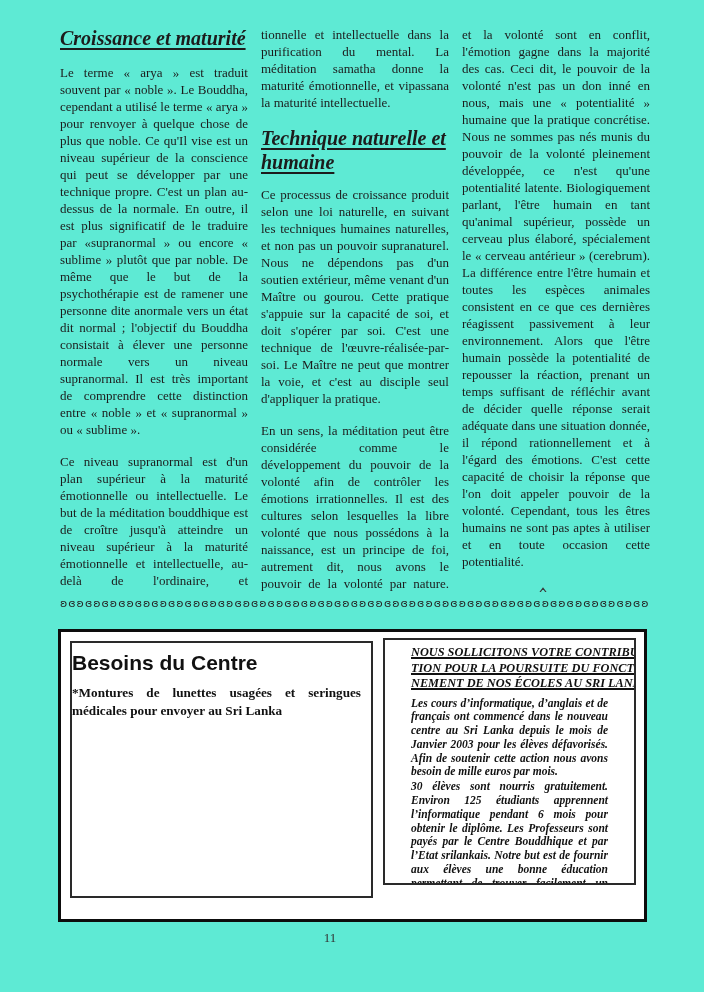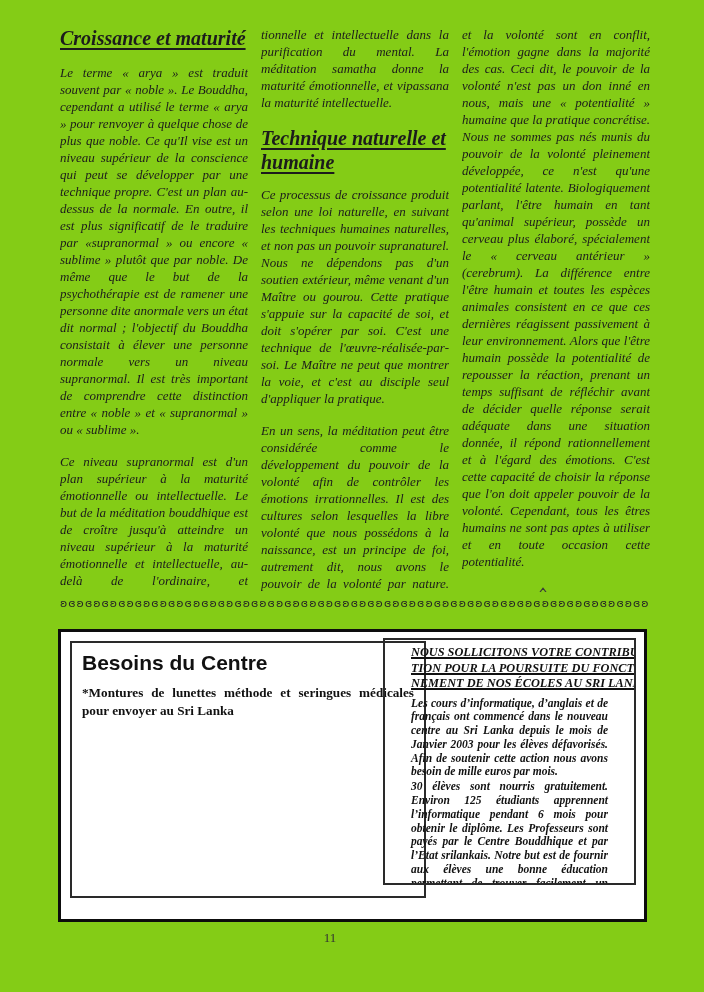--- a/index.html
+++ b/index.html
@@ -1,30 +1,29 @@
 <!DOCTYPE html>
 <html><head>
 <meta charset="utf-8">
 <style>
   html,body{margin:0;padding:0;background:#e8e8e8;}
   .page{
-    position:relative;width:704px;height:992px;background:#84cc16;
+    position:relative;width:704px;height:992px;background:#5eead4;
     font-family:"Liberation Serif", serif;color:#1c1c1c;overflow:hidden;
     margin:0 auto;
   }
   
   .columns{
     position:absolute;top:26px;left:60px;width:590px;
     display:flex;gap:13px;
   }
   .col{flex:1 1 0;max-height:566px;overflow:hidden;}
   .col p{
     margin:0 0 15px 0;font-size:13px;line-height:17px;
     text-align:justify;
-    font-style:italic;
   }
   .colhead{
     font-size:20px;font-weight:bold;font-style:italic;
     margin:0 0 14px 0;line-height:24px;
     text-decoration:underline;text-decoration-thickness:2px;text-underline-offset:3px;
   }
   .colhead.mid{margin-bottom:12px;}
   
   .wheel-wrap{width:100%;text-align:center;margin-top:16px;}
   .wheel-wrap svg{display:inline-block;margin-right:26px;}
@@ -33,22 +32,22 @@
     position:absolute;top:597px;left:60px;width:588px;height:17px;
     overflow:hidden;white-space:nowrap;
     font-family:"DejaVu Sans", sans-serif;font-size:11px;letter-spacing:1px;color:#252525;
   }
   
   .bottom-box{
     position:absolute;top:629px;left:58px;width:589px;height:293px;
     border:3px solid #0d0d0d;box-sizing:border-box;background:#fff;
   }
   .needs-box{
-    position:absolute;left:9px;top:9px;width:356px;height:257px;
-    border:2px solid #2a2a2a;box-sizing:border-box;padding:5px 10px 4px 10px;overflow:hidden;
+    position:absolute;left:9px;top:9px;width:303px;height:257px;
+    border:2px solid #2a2a2a;box-sizing:border-box;padding:5px 10px 4px 0;overflow:hidden;
   }
   .needs-title{
     font-family:"Liberation Sans", sans-serif;font-weight:bold;
     font-size:21px;line-height:26px;margin:2px 0 8px 0;color:#111;
   }
   .need{
     margin:0 0 9px 0;font-size:13.2px;line-height:17.5px;font-weight:bold;
     text-align:justify;color:#111;
   }
   .need.italic{font-style:italic;}
@@ -117,21 +116,21 @@
     </div>
 
   </div>
 
   <div class="ornament">ʚɞʚɞʚɞʚɞʚɞʚɞʚɞʚɞʚɞʚɞʚɞʚɞʚɞʚɞʚɞʚɞʚɞʚɞʚɞʚɞʚɞʚɞʚɞʚɞʚɞʚɞʚɞʚɞʚɞʚɞʚɞʚɞʚɞʚɞʚɞʚɞʚɞʚɞʚɞʚɞʚɞʚɞʚɞʚɞʚɞʚɞʚɞʚɞʚɞʚɞ</div>
 
   <div class="bottom-box">
 
     <div class="needs-box">
       <div class="needs-title">Besoins du Centre</div>
-      <p class="need">*Montures de lunettes méthode et seringues médicales pour envoyer au Sri Lanka</p>
+      <p class="need">*Montures de lunettes usagées et seringues médicales pour envoyer au Sri Lanka</p>
     </div>
 
     <div class="contrib-box">
       <div class="contrib-title">
         <span>NOUS SOLLICITONS VOTRE CONTRIBU-</span>
         <span>TION POUR LA POURSUITE DU FONCTION-</span>
         <span>NEMENT DE NOS ÉCOLES AU SRI LANKA</span>
       </div>
       <p class="contrib-p">Les cours d’informatique, d’anglais et de français ont commencé dans le nouveau centre au Sri Lanka depuis le mois de Janvier 2003 pour les élèves défavorisés. Afin de soutenir cette action nous avons besoin de mille euros par mois.</p>
       <p class="contrib-p">30 élèves sont nourris gratuitement. Environ 125 étudiants apprennent l’informatique pendant 6 mois pour obtenir le diplôme. Les Professeurs sont payés par le Centre Bouddhique et par l’Etat srilankais. Notre but est de fournir aux élèves une bonne éducation permettant de trouver facilement un travail.</p>

